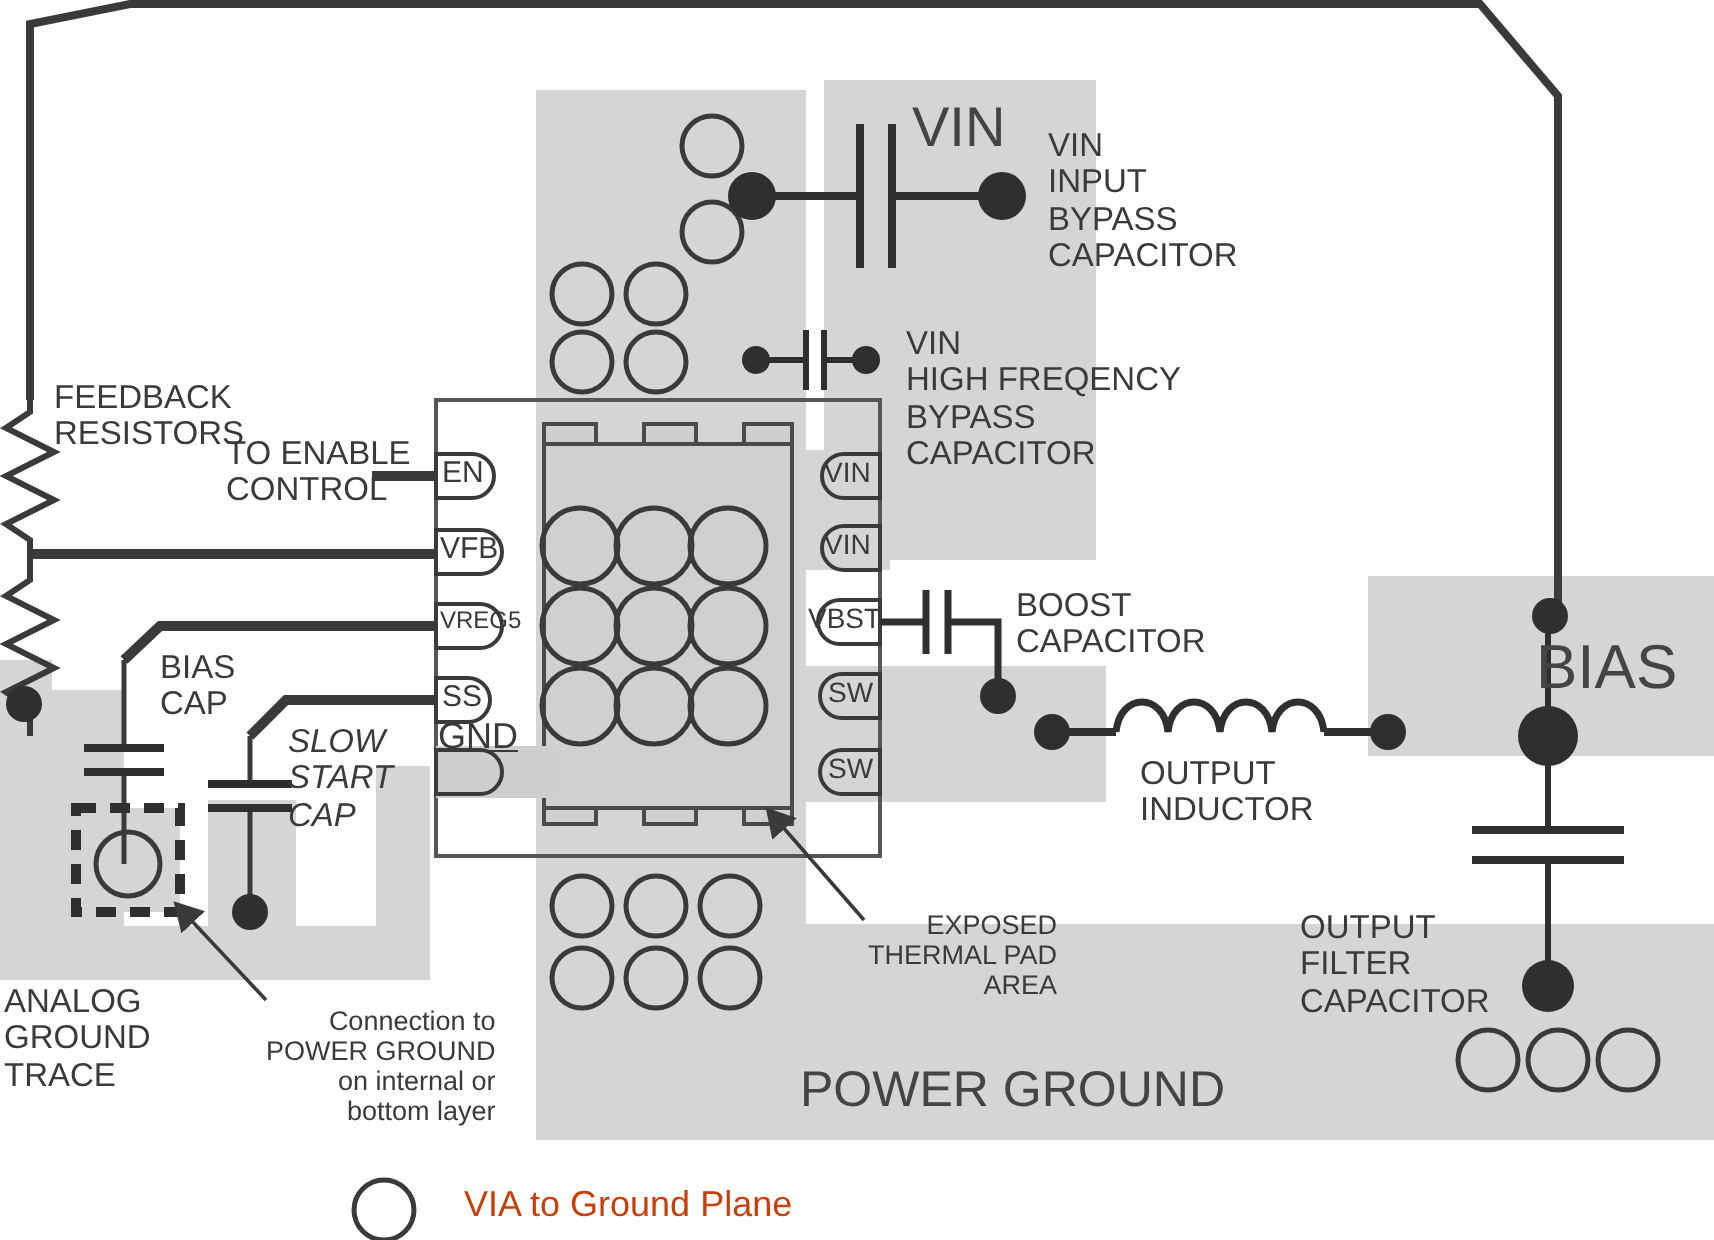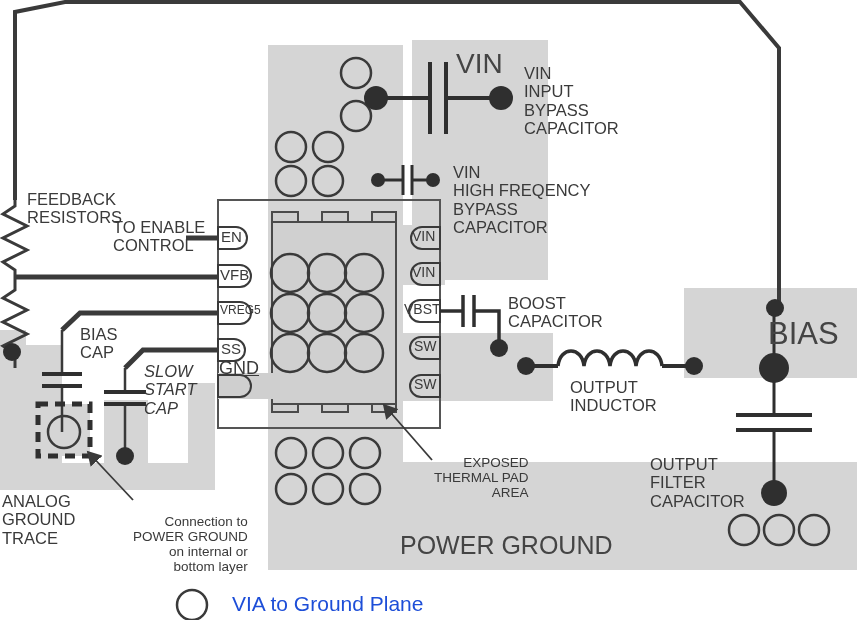--- a/index.html
+++ b/index.html
@@ -3,21 +3,21 @@
 <meta charset="utf-8">
 <style>
   html,body{margin:0;padding:0;background:#ffffff;}
   body{font-family:"Liberation Sans", sans-serif;}
   #stage{position:relative;width:857px;height:620px;background:#ffffff;overflow:hidden;}
   #stage svg{position:absolute;left:0;top:0;}
   .lbl{position:absolute;color:#3a3a3a;line-height:1.12;white-space:pre;}
   .lbl.big{font-size:28px;color:#444;}
   .lbl.med{font-size:16.5px;}
   .lbl.small{font-size:13.5px;text-align:right;}
-  .lbl.legend{font-size:21px;color:#1d4ed8;}
+  .lbl.legend{font-size:18px;color:#c2410c;}
   .lbl.plane{font-size:25px;color:#444;}
 </style>
 </head>
 <body>
 
 <div id="stage">
 
   <svg width="857" height="620" viewBox="0 0 857 620">
     <defs>
       <marker id="arrow" markerWidth="9" markerHeight="9" refX="7" refY="4.5" orient="auto">
@@ -227,21 +227,21 @@
   <div class="lbl med" style="left:414px;top:377px;font-size:14px;">SW</div>
 
   <div class="lbl med" style="left:80px;top:325px;">BIAS
 CAP</div>
   <div class="lbl med" style="left:144px;top:362px;font-style:italic;">SLOW
 START
 CAP</div>
   <div class="lbl med" style="left:2px;top:492px;">ANALOG
 GROUND
 TRACE</div>
-  <div class="lbl small" style="left:133px;top:503px;margin-top:11px;">Connection to
+  <div class="lbl small" style="left:133px;top:503px;">Connection to
 POWER GROUND
 on internal or
 bottom layer</div>
 
   <div class="lbl big" style="left:456px;top:48px;">VIN</div>
   <div class="lbl med" style="left:524px;top:64px;">VIN
 INPUT
 BYPASS
 CAPACITOR</div>
   <div class="lbl med" style="left:453px;top:163px;">VIN

